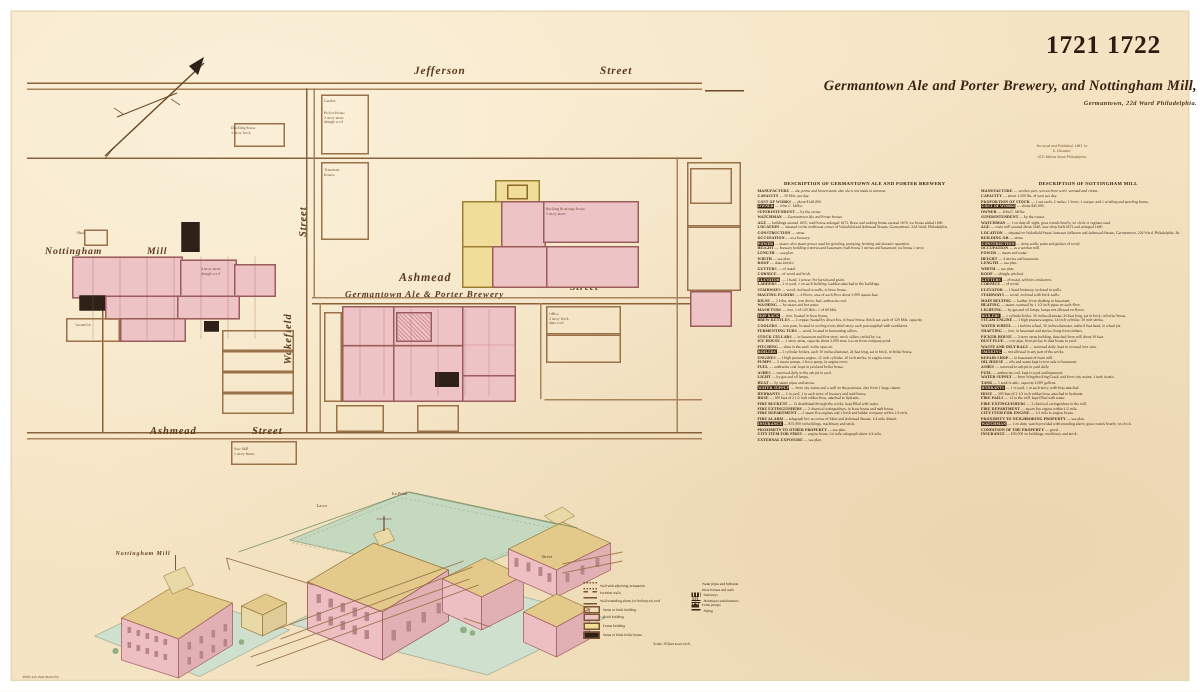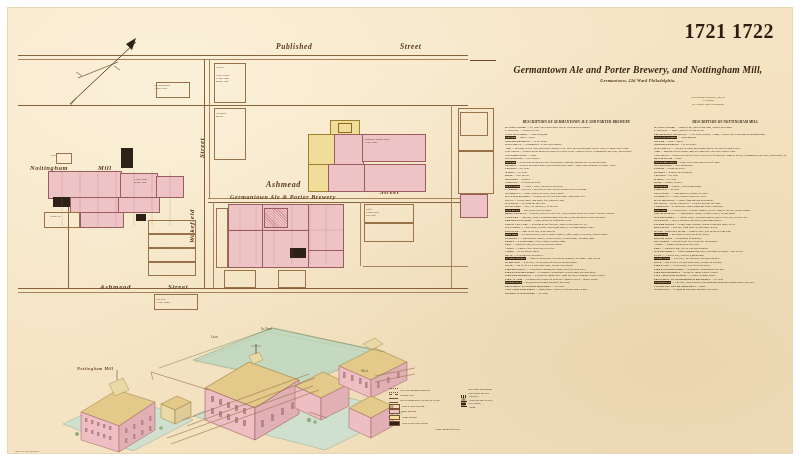--- a/index.html
+++ b/index.html
@@ -12,22 +12,22 @@
     background:
       radial-gradient(ellipse at 20% 15%, rgba(255,250,235,.55), rgba(255,250,235,0) 60%),
       radial-gradient(ellipse at 85% 80%, rgba(214,186,140,.35), rgba(214,186,140,0) 65%);
     pointer-events:none;}
   .lbl{position:absolute;white-space:nowrap;color:#5b3a1e;}
   .script{font-family:"Liberation Serif",serif;font-style:italic;font-weight:bold;letter-spacing:.6px;}
   .tiny{font-size:2.6px;line-height:3.2px;color:#6b482a;}
 
   
   #sheetnum{position:absolute;right:18px;top:12px;font-family:"Liberation Serif",serif;
-            font-weight:bold;font-size:20px;color:#2b1d10;letter-spacing:.5px;}
-  #title-block{position:absolute;left:470px;top:56px;width:320px;text-align:center;}
+            font-weight:bold;font-size:17px;color:#2b1d10;letter-spacing:.5px;}
+  #title-block{position:absolute;left:470px;top:44px;width:320px;text-align:right;}
   #title-rule{position:absolute;left:462px;top:52px;width:26px;height:1px;background:#6b4a28;}
   #t1{font-size:9.6px;font-style:italic;font-weight:bold;color:#3a2412;letter-spacing:.2px;}
   #t2{font-size:8.6px;font-style:italic;font-weight:bold;color:#3a2412;margin-top:3px;}
   #t3{font-size:4.2px;font-style:italic;font-weight:bold;color:#4a3018;margin-top:3px;letter-spacing:.3px;}
   #imprint{position:absolute;left:640px;top:88px;width:120px;text-align:center;}
   #imprint div{font-size:2.5px;line-height:3.4px;color:#6b4a28;font-style:italic;}
 
   
   .col{position:absolute;top:112px;width:143px;}
   #colA{left:497px;}
@@ -97,21 +97,21 @@
     <div class="vline thin" style="left:352px;top:194px;height:64px;"></div>
     <div class="vline thin" style="left:443px;top:97px;height:183px;"></div>
 
     <svg style="position:absolute;left:50px;top:28px;width:120px;height:75px;">
       <line x1="12" y1="68" x2="78" y2="6" stroke="#6b4a28" stroke-width="1"></line>
       <line x1="20" y1="42" x2="60" y2="26" stroke="#6b4a28" stroke-width=".7"></line>
       <path d="M68,8 L78,2 L74,14 Z" fill="#2e2118"></path>
       <path d="M18,62 l-6,8 M24,40 l-6,-4 M56,30 l6,4" stroke="#6b4a28" stroke-width=".6"></path>
     </svg>
 
-    <div class="lbl script" style="left:268px;top:34px;font-size:7.5px;">Published</div>
+    <div class="lbl script" style="left:268px;top:34px;font-size:7.5px;">Jefferson</div>
     <div class="lbl script" style="left:392px;top:34px;font-size:7.5px;">Street</div>
     <div class="lbl script" style="left:92px;top:275px;font-size:7px;">Ashmead</div>
     <div class="lbl script" style="left:160px;top:275px;font-size:7px;">Street</div>
     <div class="lbl script" style="left:372px;top:180px;font-size:6.5px;">Street</div>
     <div class="lbl script" style="left:180px;top:235px;font-size:7px;transform:rotate(-90deg);transform-origin:left top;">Wakefield</div>
     <div class="lbl script" style="left:190px;top:150px;font-size:7px;transform:rotate(-90deg);transform-origin:left top;">Street</div>
 
     <div class="lbl script" style="left:22px;top:156px;font-size:6.5px;">Nottingham</div>
     <div class="lbl script" style="left:90px;top:156px;font-size:6.5px;">Mill</div>
 

